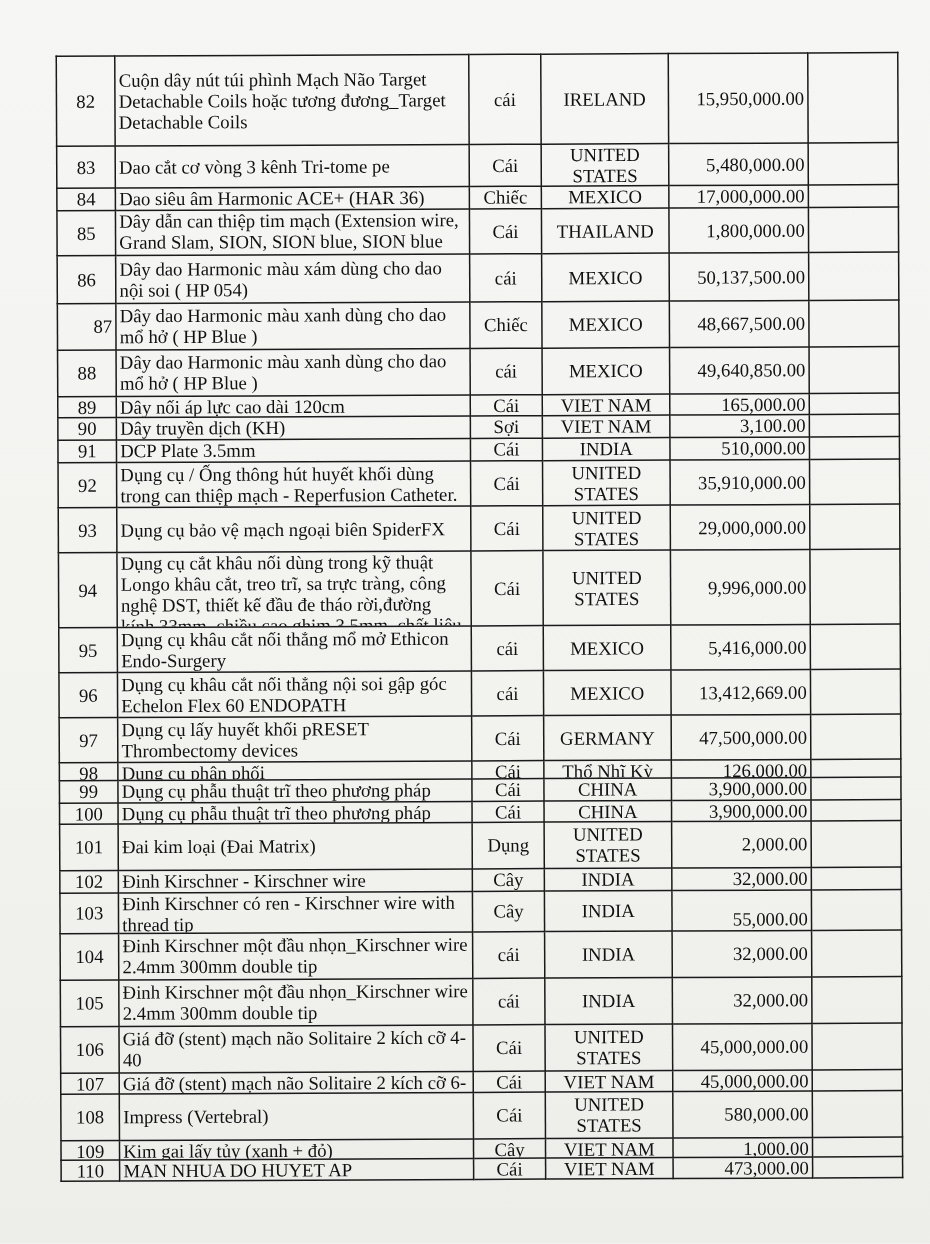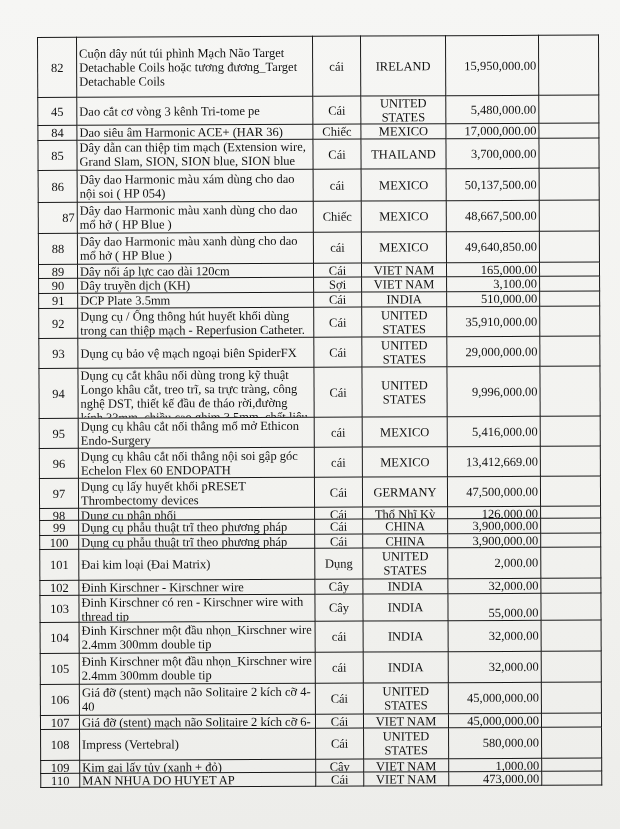--- a/index.html
+++ b/index.html
@@ -67,21 +67,21 @@
           <td class="origin">
             <span class="clip" style="max-height: 59px;">IRELAND</span>
           </td>
           <td class="price">
             <span class="clip" style="max-height: 59px;">15,950,000.00</span>
           </td>
           <td class="extra"></td>
         </tr>
         <tr style="height: 28px;">
           <td class="stt">
-            <span class="clip" style="max-height: 27px;">45</span>
+            <span class="clip" style="max-height: 27px;">83</span>
           </td>
           <td class="name">
             <span class="clip" style="max-height: 27px;">Dao cắt cơ vòng 3 kênh Tri-tome pe</span>
           </td>
           <td class="unit">
             <span class="clip" style="max-height: 27px;">Cái</span>
           </td>
           <td class="origin">
             <span class="clip" style="max-height: 27px;">UNITED STATES</span>
           </td>
@@ -115,21 +115,21 @@
           <td class="name">
             <span class="clip" style="max-height: 29px;">Dây dẫn can thiệp tim mạch (Extension wire, Grand Slam, SION, SION blue, SION blue ES)</span>
           </td>
           <td class="unit">
             <span class="clip" style="max-height: 29px;">Cái</span>
           </td>
           <td class="origin">
             <span class="clip" style="max-height: 29px;">THAILAND</span>
           </td>
           <td class="price">
-            <span class="clip" style="max-height: 29px;">3,700,000.00</span>
+            <span class="clip" style="max-height: 29px;">1,800,000.00</span>
           </td>
           <td class="extra"></td>
         </tr>
         <tr style="height: 32px;">
           <td class="stt">
             <span class="clip" style="max-height: 31px;">86</span>
           </td>
           <td class="name">
             <span class="clip" style="max-height: 31px;">Dây dao Harmonic màu xám dùng cho dao nội soi ( HP 054)</span>
           </td>

